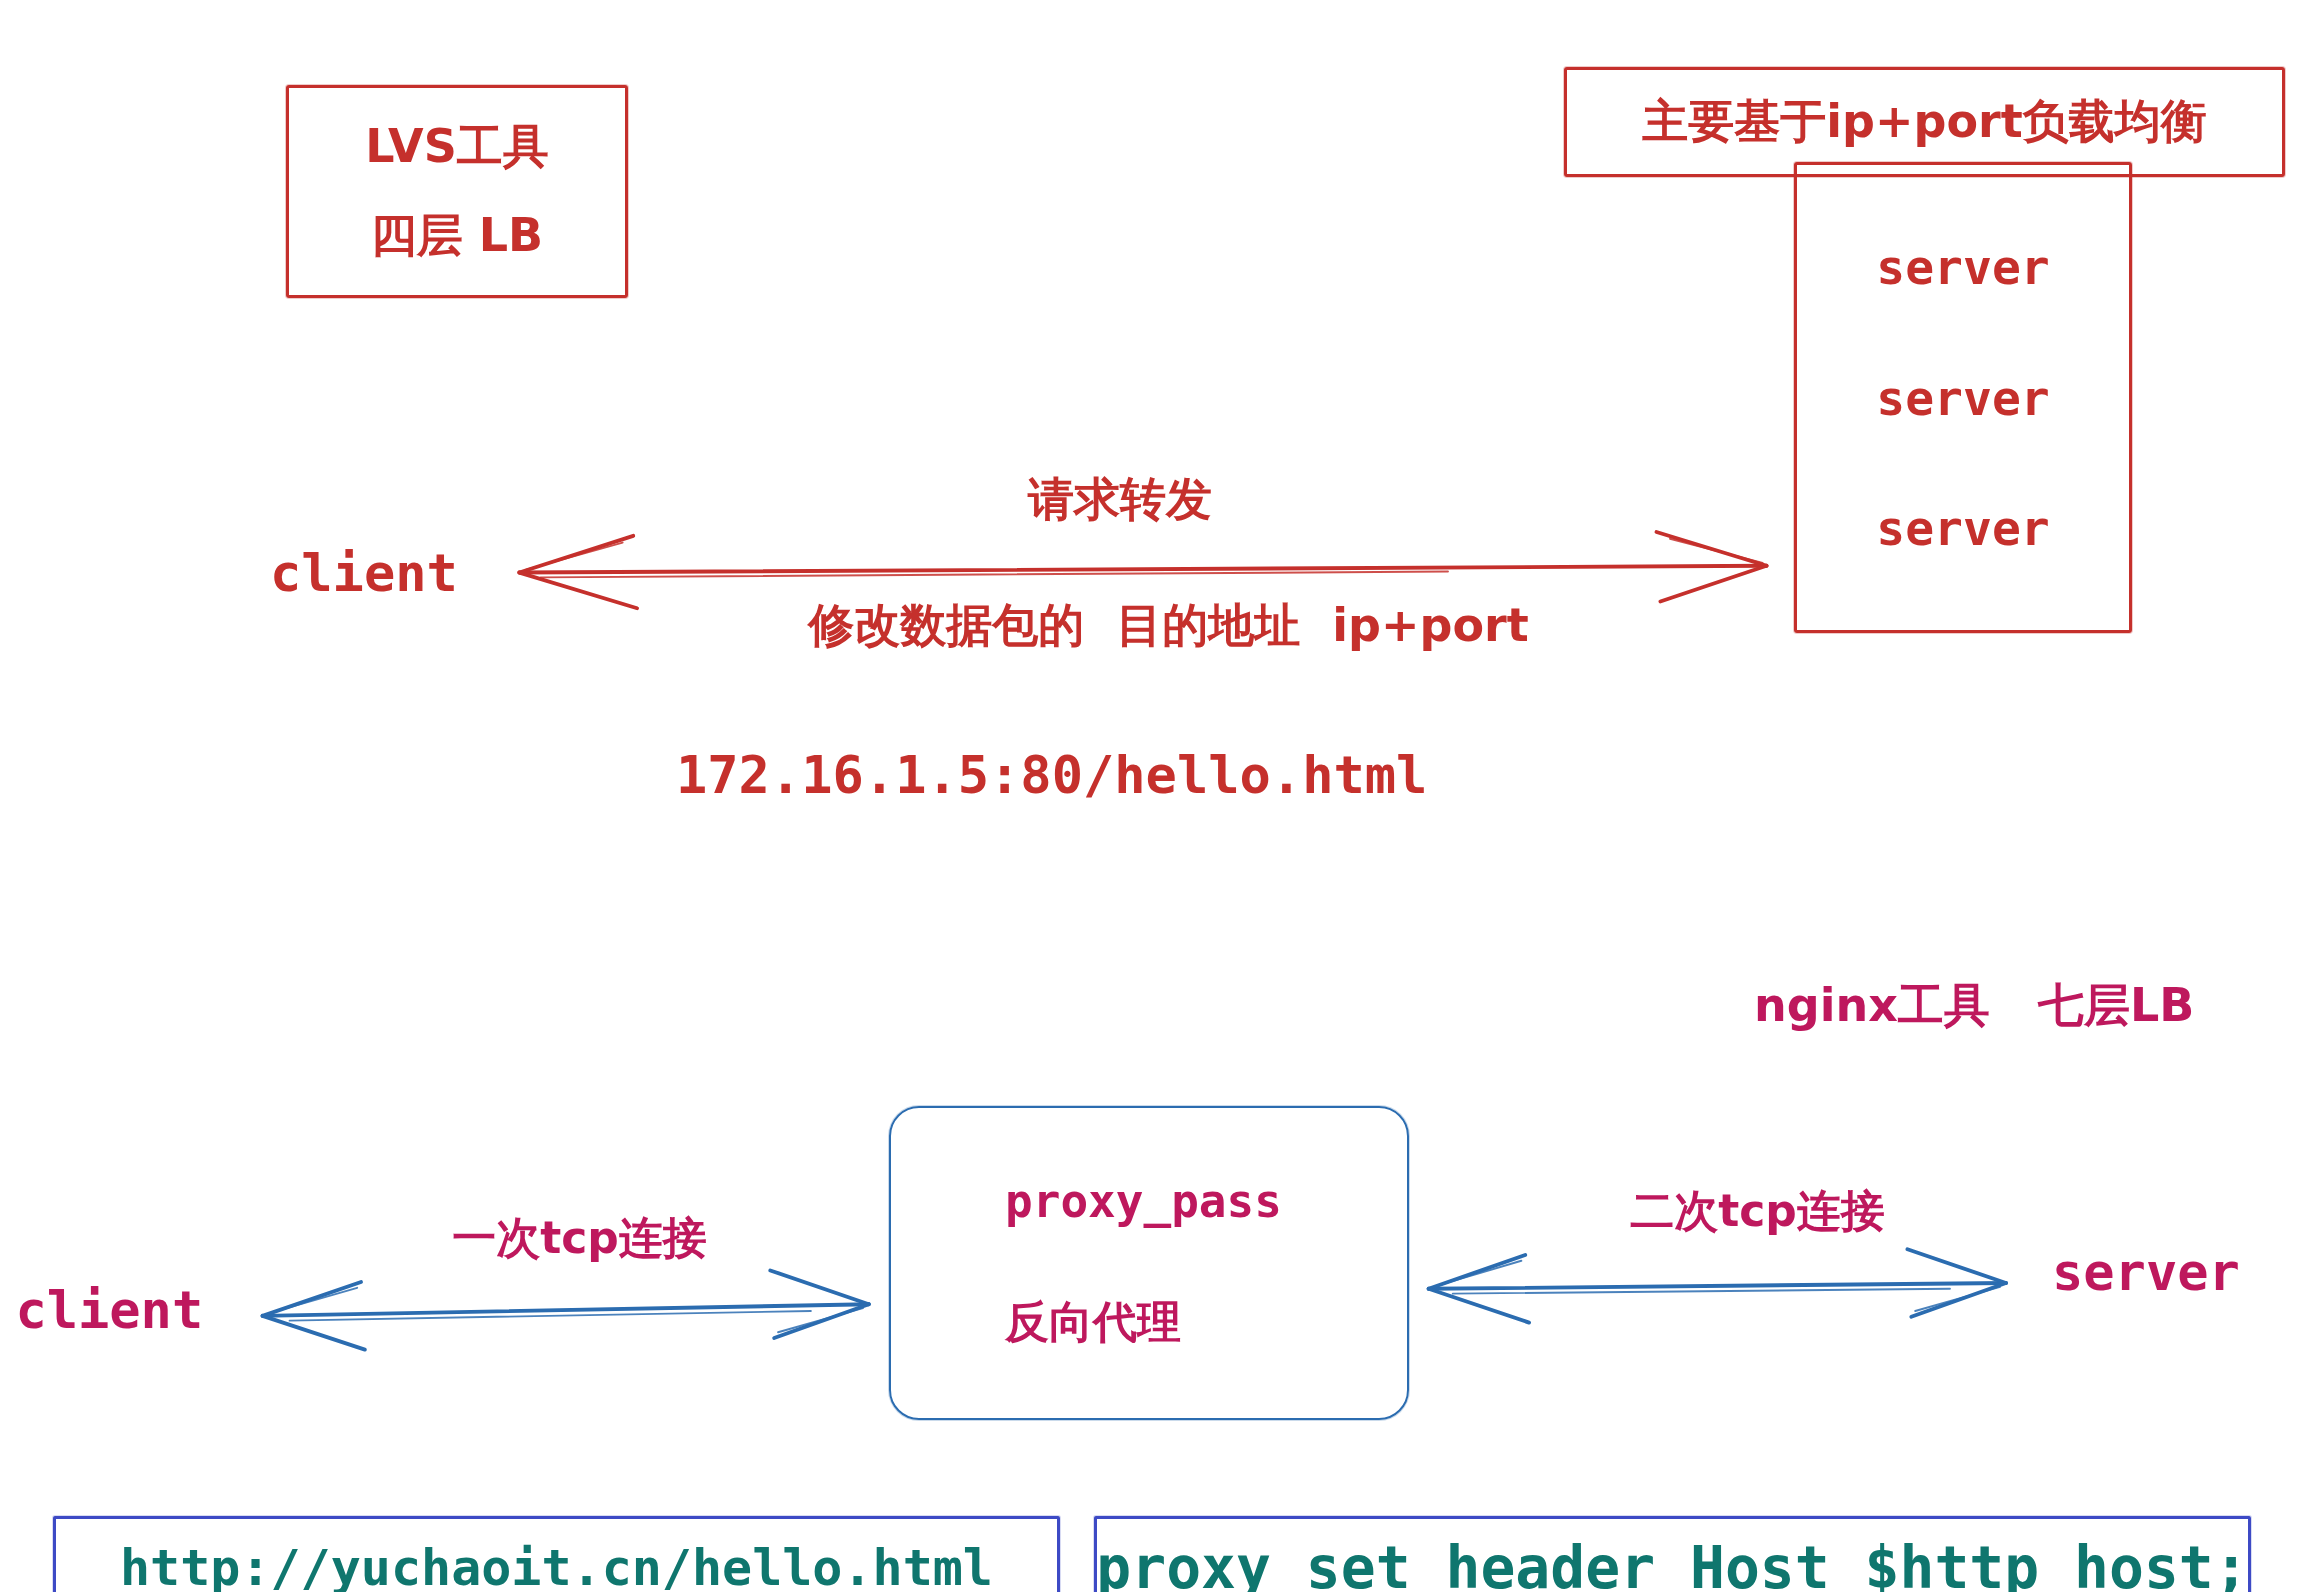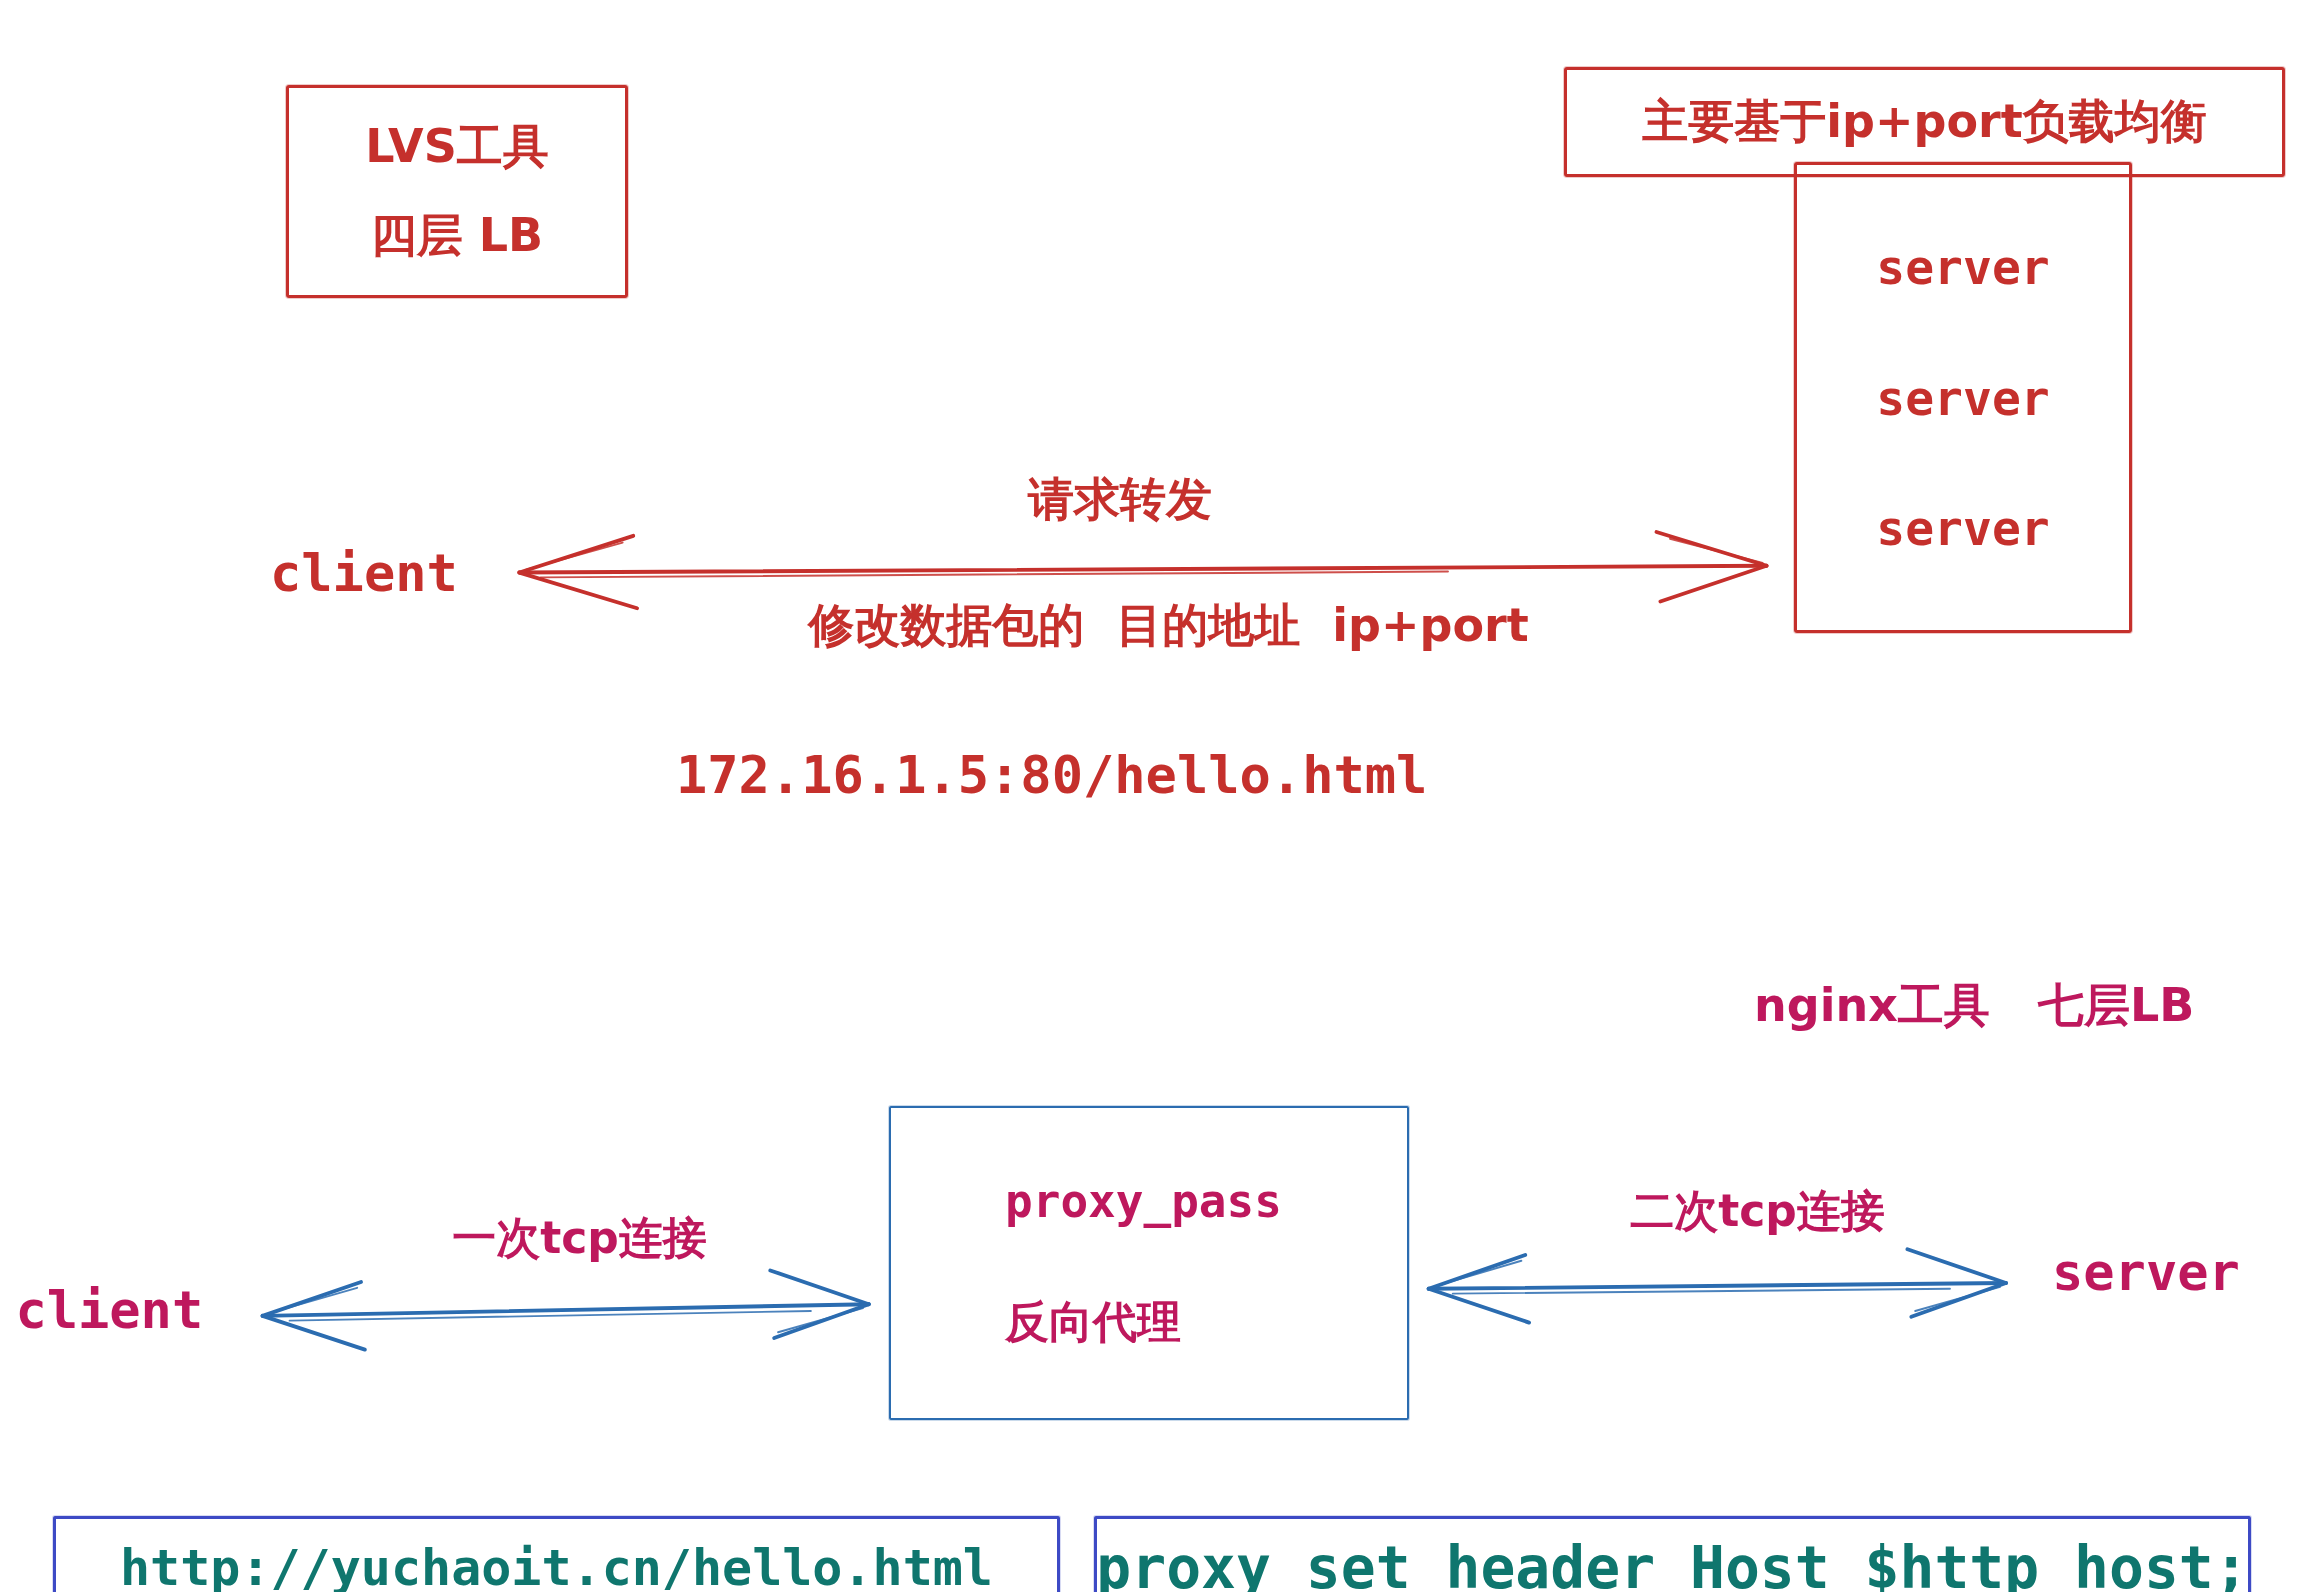--- a/index.html
+++ b/index.html
@@ -84,21 +84,21 @@
 
   <div class="abs sans red tcenter" style="left:975px; top:469px; width:290px; font-size:46px;">请求转发</div>
 
   <div class="abs sans red tcenter" style="left:734px; top:595px; width:869px; font-size:46px;">修改数据包的  目的地址  ip+port</div>
 
   <div class="abs mono red" style="left:676px; top:745px; font-size:52px;">172.16.1.5:80/hello.html</div>
 
   <div class="abs sans blue" style="left:1754px; top:975px; font-size:46px;">nginx工具   七层LB</div>
 
   <div class="abs sketchbox-blue" style="left:889px; top:1106px; width:520px; height:314px;
-       display:flex; flex-direction:column; justify-content:space-evenly; align-items:flex-start; padding-left:114px; box-sizing:border-box;">
+       display:flex; flex-direction:column; justify-content:space-evenly; align-items:flex-start; padding-left:114px; box-sizing:border-box;border-radius:30px;">
     <div class="mono blue" style="font-size:46px;">proxy_pass</div>
     <div class="sans blue" style="font-size:44px;">反向代理</div>
   </div>
 
   <div class="abs mono blue" style="left:15.4px; top:1280px; font-size:52px;">client</div>
 
   <div class="abs sans blue tcenter" style="left:391px; top:1209px; width:377px; font-size:44px;">一次tcp连接</div>
 
   <div class="abs sans blue tcenter" style="left:1569px; top:1182px; width:377px; font-size:44px;">二次tcp连接</div>
 

